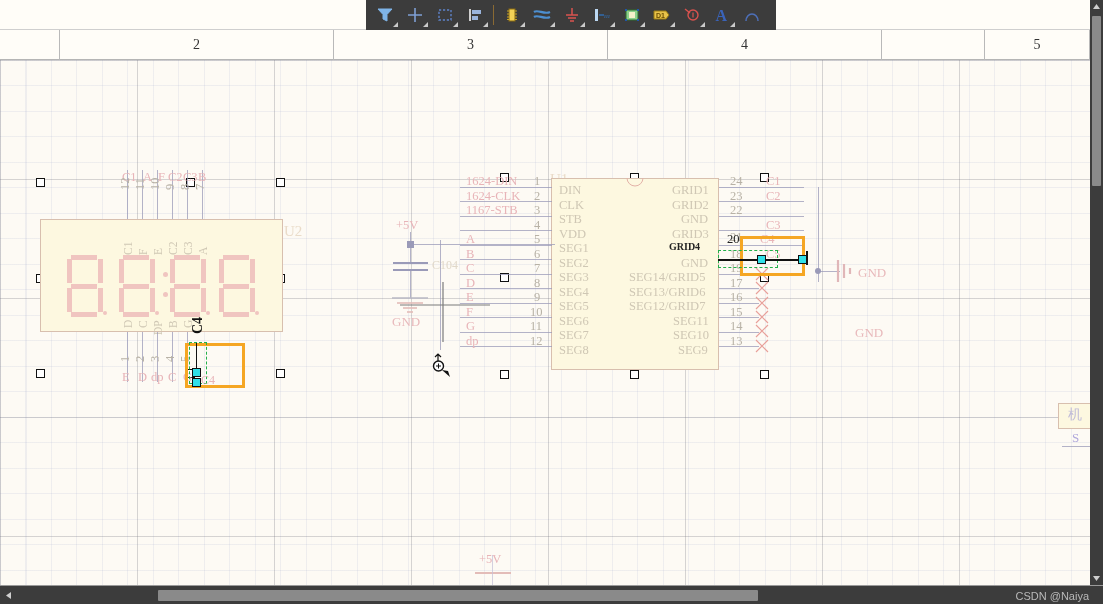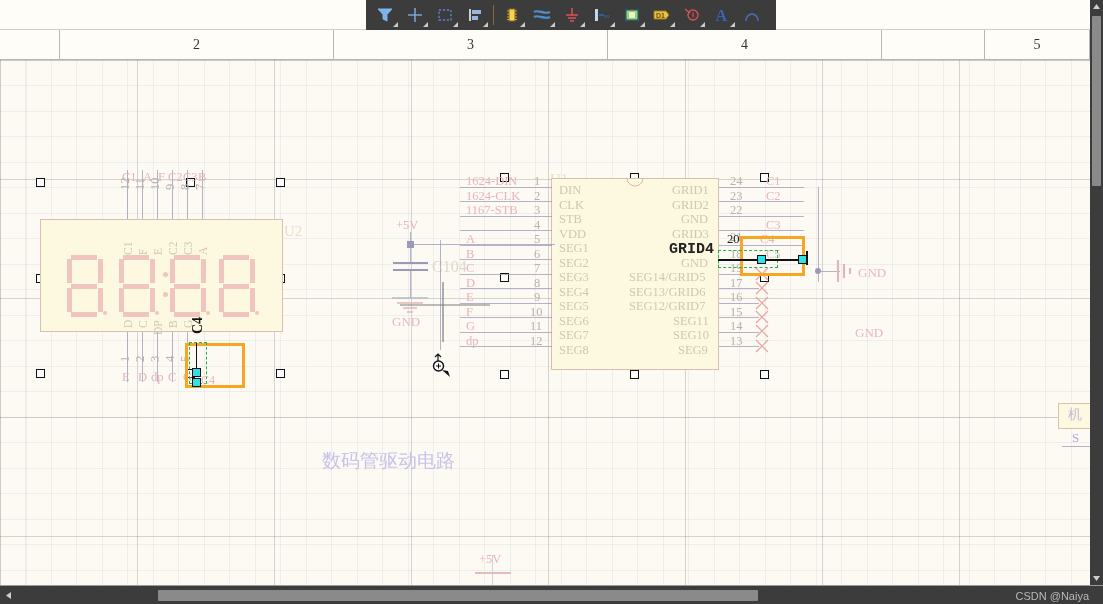--- a/index.html
+++ b/index.html
@@ -83,24 +83,24 @@
     border: 1px solid #d8bfae;
   }
   .pin-line {
     position: absolute; height: 1px; background: #9a9ab8; opacity: .75;
   }
   .pin-vline {
     position: absolute; width: 1px; background: #9a9ab8; opacity: .75;
   }
   .txt { position: absolute; white-space: nowrap; font-family: "Liberation Serif", serif; }
   .pin-name { color: #cfc7b4; font-size: 12.5px; }
-  .pin-name-hl { color: #222; font-size: 15px; font-weight: bold; font-family: Liberation Mono, monospace; }
+  .pin-name-hl { color: #222; font-size: 10px; font-weight: bold; }
   .pin-num { color: #b8b2a6; font-size: 12.5px; }
   .netlabel { color: #e8b4b8; font-size: 12.5px; }
-  .netlabel-v { color: #d8cfc2; font-size: 16px; }
+  .netlabel-v { color: #d8cfc2; font-size: 12px; }
   .desig { color: #eadcc9; font-size: 14px; }
   .gnd-txt { color: #e8b9bb; font-size: 13px; }
 
   
   .sel-rect {
     position: absolute;
     border: 3px solid #f5a623;
     background: transparent;
   }
   .sel-dash {
@@ -570,21 +570,20 @@
     </div>
     <div class="cursor-ico" style="left:432px; top:292px;">
       <svg width="26" height="26" viewBox="0 0 26 26">
         <path d="M6 2 V10 M3 5 L6 2 L9 5" stroke="#111" stroke-width="1.2" fill="none"></path>
         <circle cx="6.5" cy="14" r="5" fill="#fff" stroke="#111" stroke-width="1.4"></circle>
         <path d="M4 14 H9 M6.5 11.5 V16.5" stroke="#111" stroke-width="1"></path>
         <path d="M10 18 L18 25 L16 19 Z" fill="#111"></path>
       </svg>
     </div>
 
-    <div class="title-cn" style="left:322px; top:388px;">数码管驱动电路</div>
 
     <div class="txt netlabel" style="left:479px; top:492px;">+5V</div>
     <div style="position:absolute; left:475px; top:512px; width:36px; height:2px; background:#e3bcb8;"></div>
     <div class="pin-vline" style="left:492px; top:495px; height:40px; background:#c6c2d8;"></div>
 
     <div class="body-box" style="left:1058px; top:343px; width:60px; height:26px;"></div>
     <div class="txt" style="left:1068px; top:346px; font-size:14px; color:#c0bcd8;">机</div>
     <div class="txt" style="left:1072px; top:370px; font-size:13px; color:#b0a8dc;">S</div>
     <div class="pin-line" style="left:1062px; top:386px; width:40px;"></div>
 

